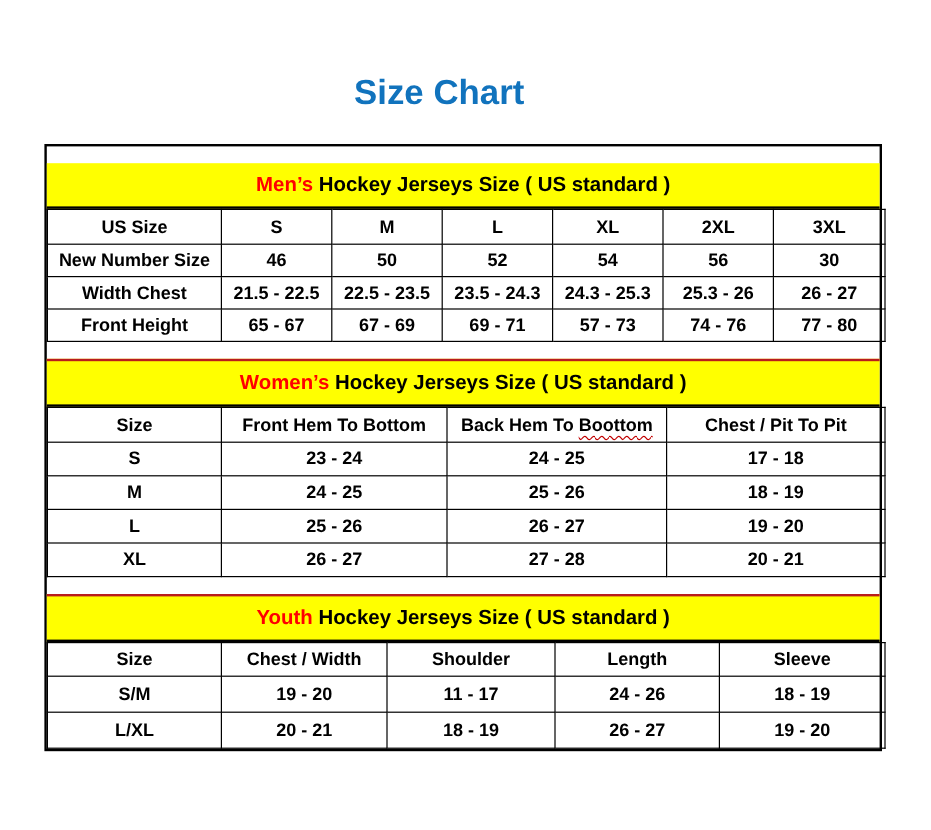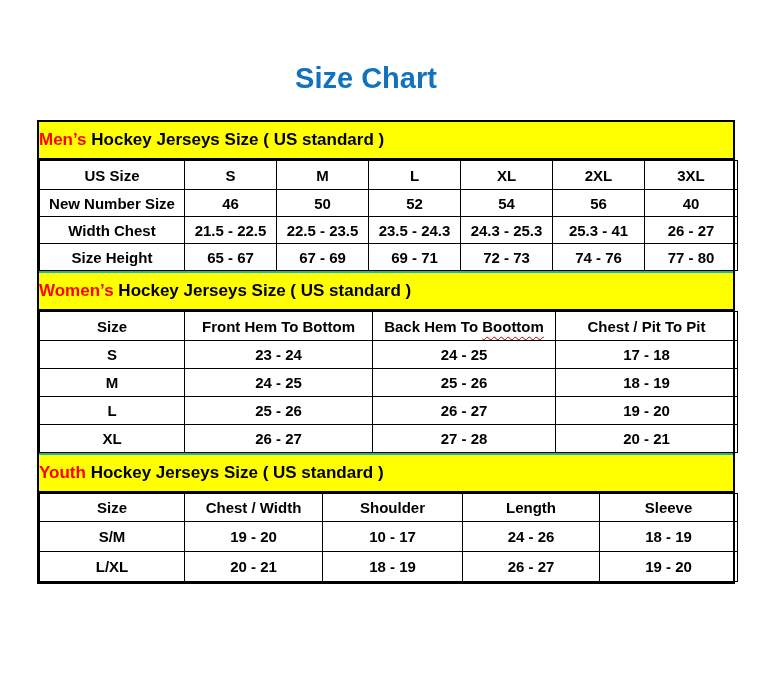--- a/index.html
+++ b/index.html
@@ -31,28 +31,30 @@
     left: 37px;
     top: 120px;
     width: 698px;
     border: 2px solid #000;
     box-sizing: border-box;
     background: #fff;
   }
   .band {
     background: var(--band-bg, #FFFF00);
     border-bottom: 2px solid #000;
+    text-align: center;
     font-weight: 700;
     font-size: 17px;
     line-height: 20px;
     padding: 8px 0;
     color: #000;
+    margin-top: 14px;
   }
   .band:not(:first-child) {
-    border-top: 2px solid #14b8a6;
+    border-top: 2px solid #b91c1c;
   }
   .band-hl {
     color: var(--highlight-color, #FF0000);
   }
   table.sec-table {
     width: 100%;
     border-collapse: collapse;
     table-layout: fixed;
   }
   .sec-table th, .sec-table td {
@@ -111,37 +113,37 @@
         </tr>
       </thead>
       <tbody>
         <tr>
           <td>New Number Size</td>
           <td>46</td>
           <td>50</td>
           <td>52</td>
           <td>54</td>
           <td>56</td>
-          <td>40</td>
+          <td>30</td>
         </tr>
         <tr>
           <td>Width Chest</td>
           <td>21.5 - 22.5</td>
           <td>22.5 - 23.5</td>
           <td>23.5 - 24.3</td>
           <td>24.3 - 25.3</td>
-          <td>25.3 - 41</td>
-          <td>26 - 27</td>
-        </tr>
-        <tr>
-          <td>Size Height</td>
+          <td>25.3 - 26</td>
+          <td>26 - 27</td>
+        </tr>
+        <tr>
+          <td>Front Height</td>
           <td>65 - 67</td>
           <td>67 - 69</td>
           <td>69 - 71</td>
-          <td>72 - 73</td>
+          <td>57 - 73</td>
           <td>74 - 76</td>
           <td>77 - 80</td>
         </tr>
       </tbody>
     </table>
     <div class="band"><span class="band-hl">Women’s</span><span class="band-rest"> Hockey Jerseys Size ( US standard )</span></div>
     <table class="sec-table sec-women">
       <colgroup>
         <col style="width: 145px;">
         <col style="width: 188px;">
@@ -198,21 +200,21 @@
           <th>Chest / Width</th>
           <th>Shoulder</th>
           <th>Length</th>
           <th>Sleeve</th>
         </tr>
       </thead>
       <tbody>
         <tr>
           <td>S/M</td>
           <td>19 - 20</td>
-          <td>10 - 17</td>
+          <td>11 - 17</td>
           <td>24 - 26</td>
           <td>18 - 19</td>
         </tr>
         <tr>
           <td>L/XL</td>
           <td>20 - 21</td>
           <td>18 - 19</td>
           <td>26 - 27</td>
           <td>19 - 20</td>
         </tr>

